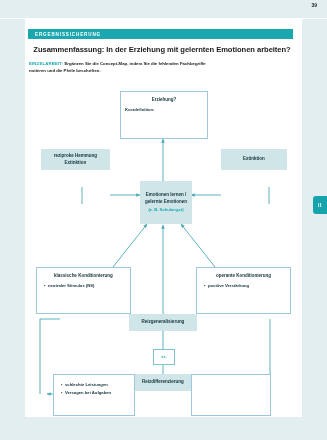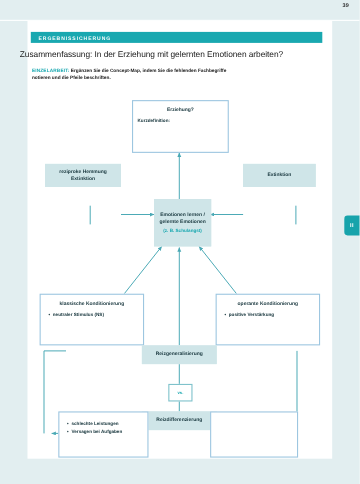--- a/index.html
+++ b/index.html
@@ -37,24 +37,25 @@
     position:absolute;left:28px;top:29px;
     width:265px;height:10px;
     background:#19a8b0;
     display:flex;align-items:center;
   }
   .banner span{
     color:#ffffff;font-size:4.6px;font-weight:bold;
     letter-spacing:.85px;padding-left:7px;
   }
   .main-title{
-    position:absolute;left:18px;top:45px;
+    position:absolute;left:29px;top:45px;
     width:266px;
-    font-size:7.6px;font-weight:normal;color:#1b1b1b;
+    font-size:7.6px;font-weight:bold;color:#1b1b1b;
     letter-spacing:-.05px;
+    text-align:center;
   }
   .instr{
     position:absolute;left:29px;top:60px;
     width:180px;
     font-size:4.3px;font-weight:bold;color:#1b1b1b;
     line-height:1.65;
   }
   .instr .lead{color:#19a8b0;letter-spacing:.15px;}
 
   

